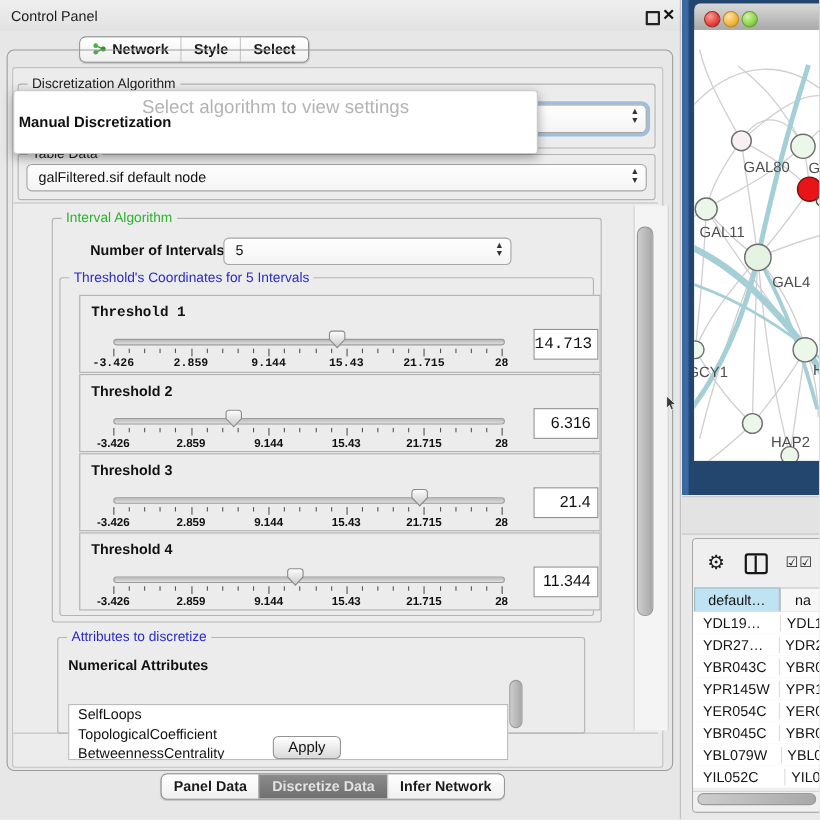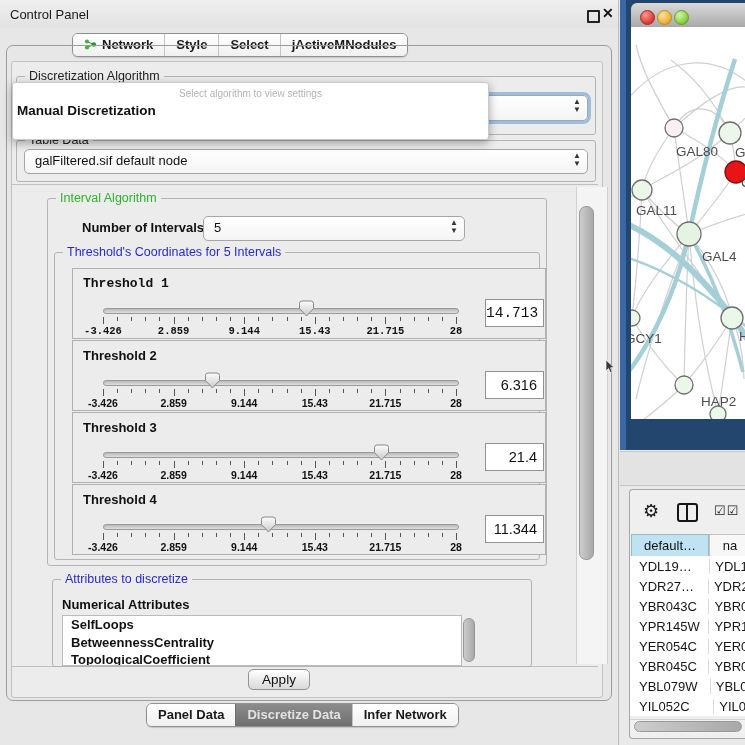--- a/index.html
+++ b/index.html
@@ -27,21 +27,21 @@
   .gtitle{position:absolute;top:-8px;left:8px;background:#ececec;padding:0 4px;font-size:12.5px;color:#222;white-space:nowrap;}
   .gtitle.green{color:#2db32d;}
   .gtitle.blue{color:#2a2ac8;}
   
   .combo{background:linear-gradient(#ffffff,#f4f4f4);border:1px solid #a6a6a6;border-radius:5px;font-size:13px;color:#111;}
   .combo .cval{position:absolute;left:10px;top:3px;white-space:nowrap;}
   .stepper{position:absolute;right:6px;top:2px;display:flex;flex-direction:column;line-height:8px;font-size:8px;color:#333;}
   .focusring{box-shadow:0 0 0 3px rgba(105,160,215,.6);}
   
   #algo-popup{left:12px;top:82px;width:475px;height:56px;background:#fff;border:1px solid #c9c9c9;border-radius:3px;box-shadow:0 3px 10px rgba(0,0,0,.35);}
-  #algo-popup .prompt{position:absolute;left:0;right:0;top:5px;text-align:center;font-size:10px;color:#b3b3b3;}
+  #algo-popup .prompt{position:absolute;left:0;right:0;top:5px;text-align:center;font-size:17px;color:#b3b3b3;}
   .popup-item{position:absolute;left:4px;font-size:13.5px;color:#111;white-space:nowrap;}
   .popup-item.b{font-weight:bold;}
   
   .trow{position:absolute;left:60px;width:472px;height:69px;background:#ececec;border:1px solid #b0b0b0;}
   .trow .tlabel{position:absolute;left:10px;top:7px;font-size:13px;font-weight:bold;color:#111;}
   .track{position:absolute;left:30px;top:39px;width:354px;height:4px;background:linear-gradient(#b9b9b9,#dedede);border:1px solid #9b9b9b;border-radius:3px;}
   .thumb{position:absolute;top:31px;width:17px;height:17px;}
   .tick{position:absolute;width:1px;background:#555;}
   .tick.major{top:48px;height:7px;}
   .tick.minor{top:48px;height:4px;}
@@ -95,23 +95,20 @@
             <circle cx="3" cy="9.5" r="2.1" fill="#46b246"></circle>
             <circle cx="9.8" cy="6.5" r="2.3" fill="#2e8f2e"></circle>
           </svg>
           <span>Network</span>
         </div>
         <div class="ttab">
           <span>Style</span>
         </div>
         <div class="ttab">
           <span>Select</span>
-        </div>
-        <div class="ttab">
-          <span>jActiveMNodules</span>
         </div>
       </div>
 
     <div class="abs panelborder" style="left:6px;top:45px;width:604px;height:654px;"></div>
     <div class="abs innerborder" style="left:11px;top:61px;width:590px;height:635px;"></div>
 
     <div class="abs group" style="left:16px;top:76px;width:578px;height:57px;">
       <span class="gtitle">Discretization Algorithm</span>
     </div>
     <div class="abs combo focusring" style="left:24px;top:95px;width:562px;height:24px;">
@@ -309,24 +306,24 @@
               <path d="M4,1 h9 a2.5,2.5 0 0 1 2.5,2.5 V8.5 L8.5,16 L1.5,8.5 V3.5 A2.5,2.5 0 0 1 4,1 Z" fill="url(#thumbgrad)" stroke="#8a8a8a" stroke-width="1"></path>
             </svg>
             <div class="vbox">11.344</div>
           </div>
         </div>
 
       <div class="abs group" style="left:40px;top:394px;width:478px;height:86px;">
         <span class="gtitle blue">Attributes to discretize</span>
       </div>
       <span class="abs" style="left:50px;top:412px;font-size:13px;font-weight:bold;color:#111;">Numerical Attributes</span>
-      <div class="abs" id="attr-list" style="left:50px;top:430px;font-weight:bold;">
+      <div class="abs" id="attr-list" style="left:50px;top:455px;">
           <div class="li">SelfLoops</div>
+          <div class="li">TopologicalCoefficient</div>
           <div class="li">BetweennessCentrality</div>
-          <div class="li">TopologicalCoefficient</div>
         </div>
       <div class="abs sb-thumb" style="left:451px;top:433px;width:10px;height:42px;"></div>
 
       <div class="abs sb-track-v" style="left:564px;top:2px;width:30px;height:477px;background:#f4f4f4;"></div>
       <div class="abs sb-thumb" style="left:567px;top:21px;width:13px;height:352px;"></div>
     </div>
 
     <div class="abs pushbtn" style="left:248px;top:669px;width:60px;height:19px;line-height:19px;">Apply</div>
 
     <div id="bottom-tabs" class="abs tabgroup">

